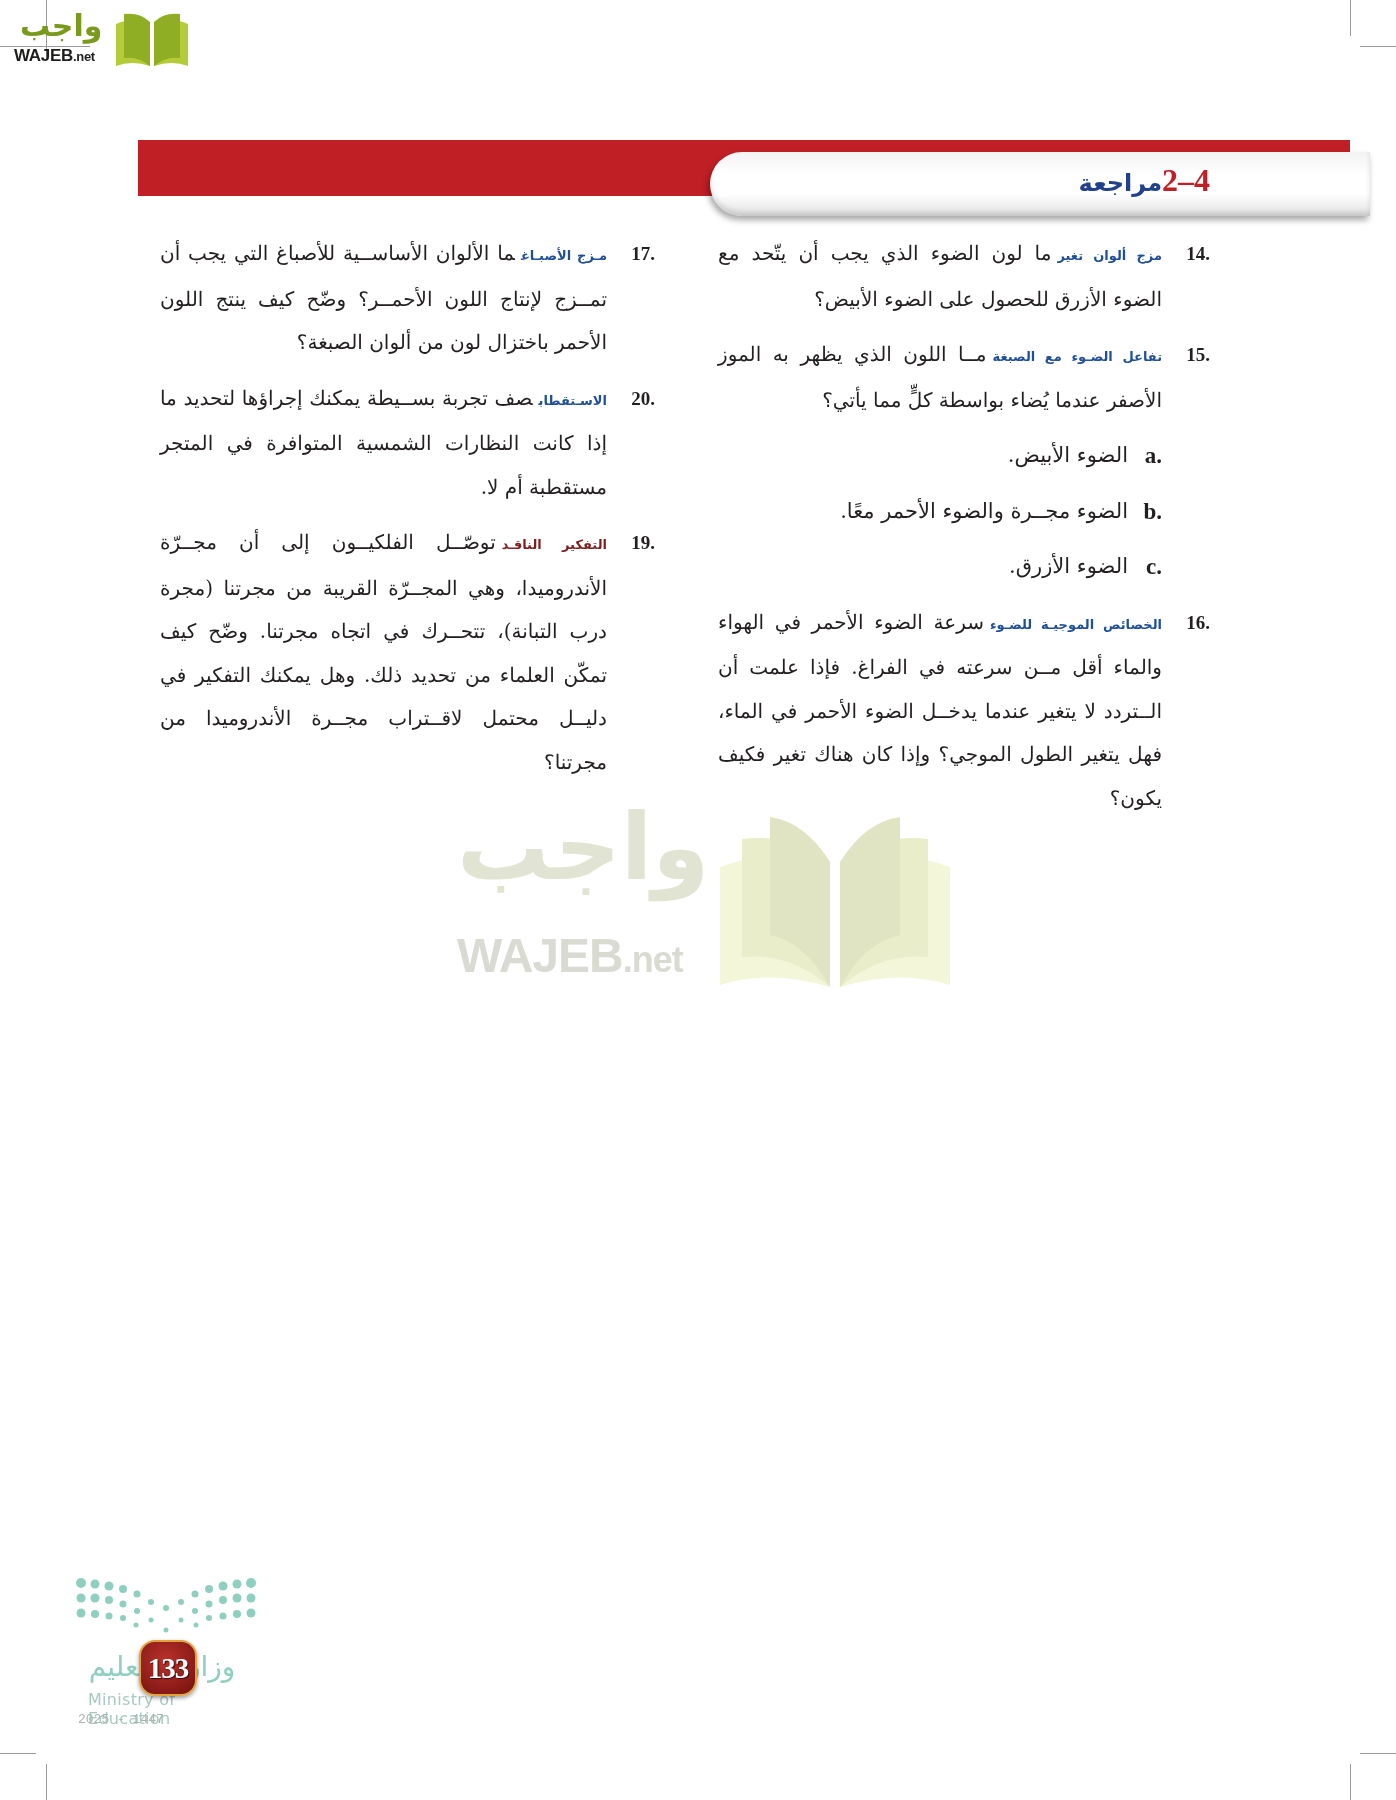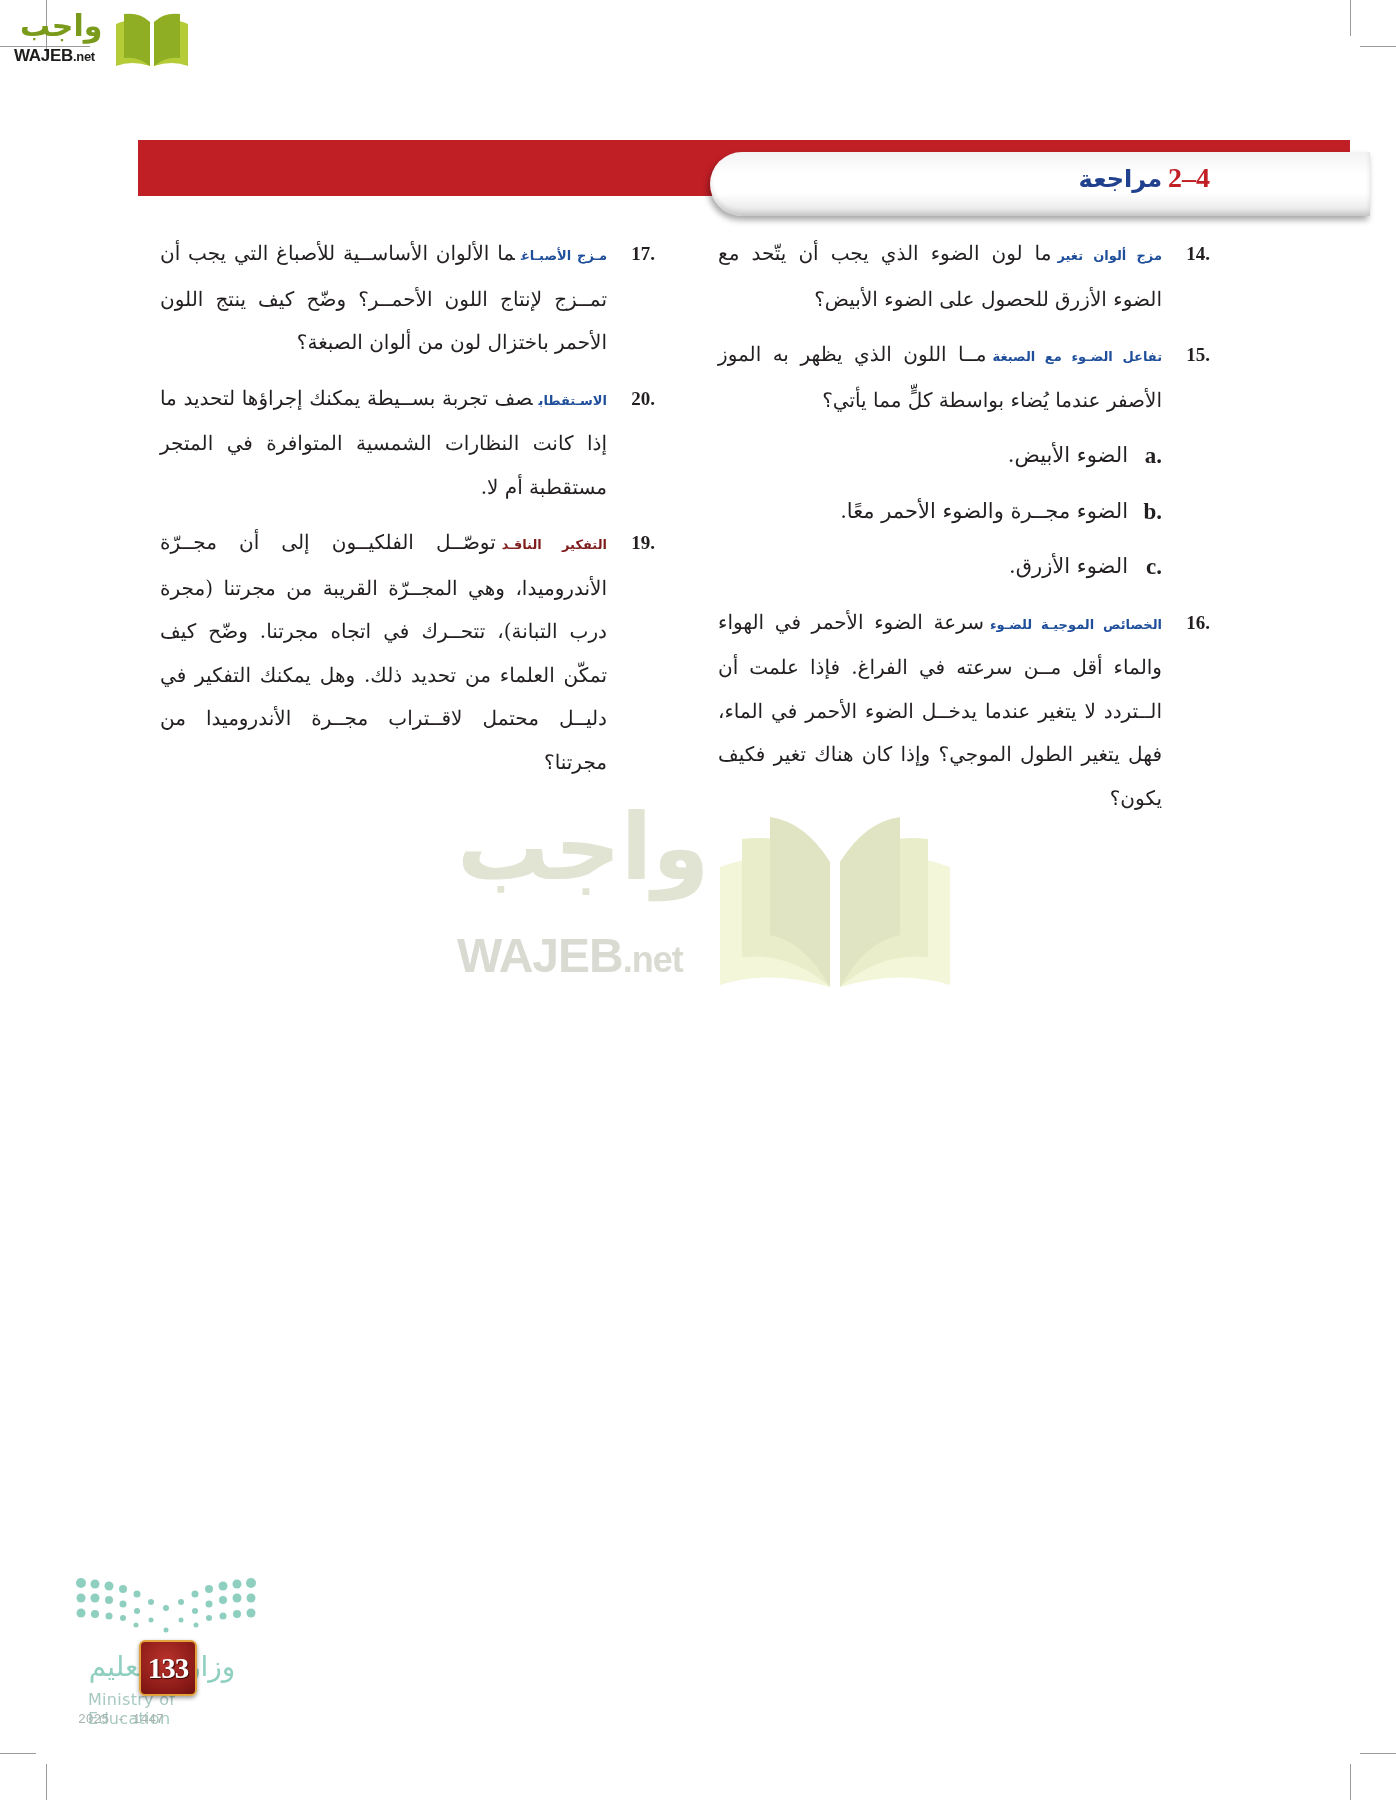--- a/index.html
+++ b/index.html
@@ -17,21 +17,21 @@
   .logo-top .book { position: absolute; left: 104px; top: 2px; width: 80px; height: 58px; }
 
   
   .red-band { position: absolute; left: 138px; top: 140px; width: 1212px; height: 56px; background: #c11f26; }
   .pill { position: absolute; left: 710px; top: 152px; width: 660px; height: 64px;
           background: linear-gradient(#f3f3f3 0%, #ffffff 35%, #ffffff 65%, #e2e2e2 100%);
           border-radius: 34px 0 0 34px;
           box-shadow: -2px 4px 6px rgba(0,0,0,0.35), inset 0 -4px 5px rgba(0,0,0,0.12); }
   .section-title { position: absolute; right: 186px; top: 162px; direction: rtl; white-space: nowrap;
                    font-family: "DejaVu Sans", sans-serif; font-weight: bold; font-size: 24px; color: #21418e; }
-  .section-title .num { color: #c11f26; font-family: "Liberation Serif", serif; font-size: 28px; margin-left: 6px; }
+  .section-title .num { color: #c11f26; font-family: "Liberation Serif", serif; font-size: 32px; }
 
   
   .col { position: absolute; direction: rtl; font-size: 21px; line-height: 43.5px; }
   .col-right { left: 718px; width: 492px; top: 232px; }
   .col-left { left: 160px; width: 495px; top: 232px; }
 
   .q { position: relative; padding-right: 48px; margin-bottom: 12px; text-align: justify; text-align-last: right; }
   .q .qnum { position: absolute; right: 0; top: 0; font-family: "Liberation Serif", serif; font-weight: bold; font-size: 19px; direction: ltr; }
   .q .kw { font-family: "DejaVu Sans", sans-serif; font-weight: bold; font-size: 13px; color: #1f4e9a; margin-left: 6px; }
   .q .kw.red { color: #7f1d1d; }
@@ -49,21 +49,21 @@
 
   
   .ministry { position: absolute; left: 76px; top: 1578px; width: 180px; height: 155px; }
   .ministry .dots { position: absolute; left: 0; top: 0; width: 180px; height: 60px; }
   .ministry .ar { position: absolute; left: 0; top: 75px; width: 172px; text-align: center; font-family: "DejaVu Sans", sans-serif; font-size: 28px; color: #8fcfc0; direction: rtl; line-height: 1; }
   .ministry .en { position: absolute; left: 12px; top: 112px; font-family: "DejaVu Sans", sans-serif; font-size: 16px; color: #a8c9c1; letter-spacing: 0.3px; }
   .ministry .year { position: absolute; left: 2px; top: 134px; font-family: Liberation Mono, monospace; font-size: 13px; color: #a8b4b0; }
 
   .page-badge { position: absolute; left: 139px; top: 1640px; width: 58px; height: 56px;
                 background: radial-gradient(circle at 45% 35%, #b8322b 0%, #8a1a17 70%, #6e120f 100%);
-                border: 2px solid #e2a23c; border-radius: 6px;
+                border: 2px solid #e2a23c; border-radius: 16px;
                 box-shadow: 0 2px 4px rgba(0,0,0,0.4);
                 display: flex; align-items: center; justify-content: center; text-align: right; }
   .page-badge span { font-family: "Liberation Serif", serif; font-weight: bold; font-size: 29px; color: #ffffff; text-shadow: 1px 1px 1px #3a0806; letter-spacing: -1px; }
 </style>
 </head>
 <body>
 
 <div class="crop" style="left:0;top:46px;width:90px;height:1px;"></div>
 <div class="crop" style="left:46px;top:0;width:1px;height:60px;"></div>
 <div class="crop" style="left:1360px;top:46px;width:36px;height:1px;"></div>

